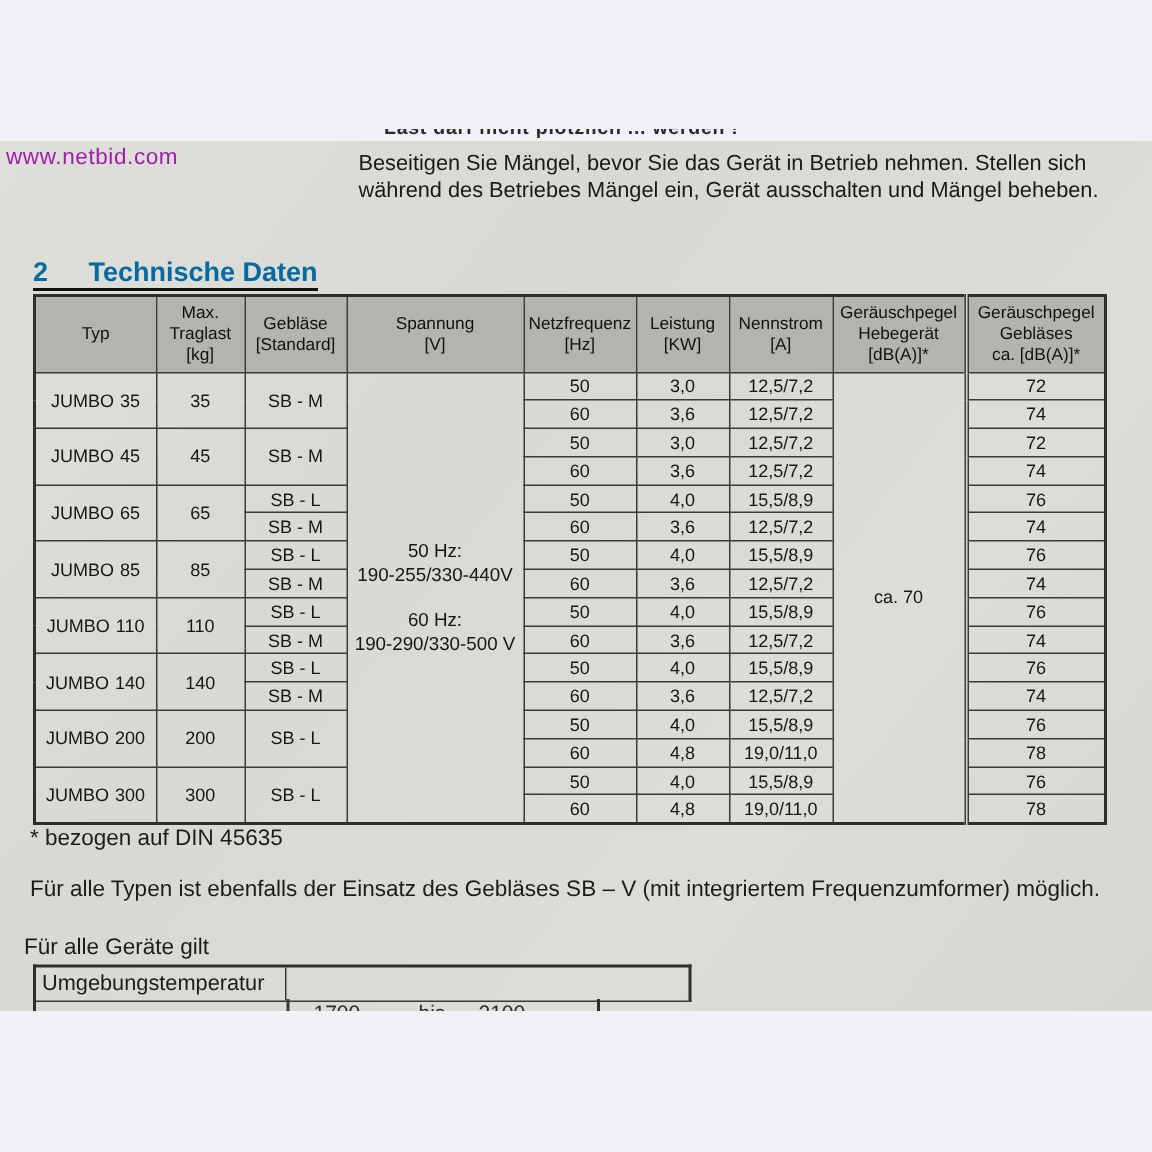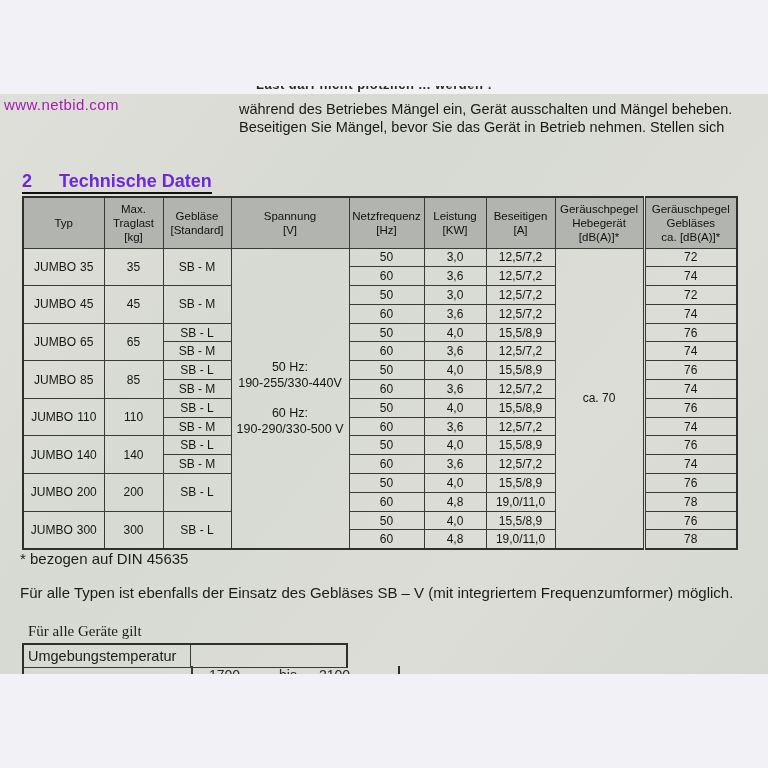--- a/index.html
+++ b/index.html
@@ -17,21 +17,21 @@
   
   .top-clip { position:absolute; left:256px; top:86px; width:330px; height:8px;
               overflow:hidden; }
   .top-clip span { display:block; margin-top:-9px; font-size:13px; font-weight:bold;
                    letter-spacing:0.5px; color:#2a2a2a; }
 
   .notice { position:absolute; left:239px; top:101px; width:500px;
             font-size:14.5px; line-height:17.5px; color:#191919; }
 
   .heading { position:absolute; left:22px; top:171px; font-size:18px; font-weight:bold;
-             color:#6d28d9; border-bottom:2.5px solid #111; padding-bottom:0; }
+             color:#0369a1; border-bottom:2.5px solid #111; padding-bottom:0; }
   .heading .num { display:inline-block; margin-right:27px; }
 
   
   .spec-wrap { position:absolute; left:22px; top:196px; }
   table.spec { border-collapse:collapse; table-layout:fixed; width:714px;
                font-size:12px; color:#161616; }
   table.spec td { border:1px solid #3a3a3a; text-align:center; vertical-align:middle;
                   padding:0; height:18.8px; overflow:hidden; }
   table.spec tr.hdr td { background:#b2b4b0; height:51px; font-size:11.5px;
                          line-height:14px; color:#111; }
@@ -39,24 +39,24 @@
   td.model span.m { font-weight:normal; }
   td.model span.n { margin-left:4px; }
   .vline { display:block; }
   td.spann { font-size:12.5px; line-height:16px; }
   td.spann .gap { height:14px; display:block; }
   table.spec { border:2px solid #2e2e2e; }
 
   
   .footnote { position:absolute; left:20px; top:550px; font-size:15px; }
   .note-types { position:absolute; left:20px; top:584px; width:720px; font-size:15px; }
-  .note-devices { position:absolute; left:28px; top:623px; font-size:15px;font-family:Liberation Serif, serif; }
-
-  
-  .ambient { position:absolute; left:22px; top:643px; width:326px;
+  .note-devices { position:absolute; left:16px; top:623px; font-size:15px; }
+
+  
+  .ambient { position:absolute; left:22px; top:643px; width:439px;
              border:2px solid #2e2e2e; border-bottom:1px solid #3a3a3a;
              background:transparent; }
   .ambient .row { display:flex; height:22px; align-items:center; font-size:14.5px; }
   .ambient .c1 { width:167px; border-right:1.5px solid #3a3a3a; height:100%;
                  display:flex; align-items:center; padding-left:4px; }
   .ambient .c2 { flex:1; padding-left:8px; }
   .partial-row { position:absolute; left:22px; top:666px; width:378px; height:8px;
                  overflow:hidden; border-left:2px solid #2e2e2e; border-right:2px solid #2e2e2e; }
   .partial-row .pdiv { position:absolute; left:167px; top:0; width:2px; height:8px;
                        background:#3a3a3a; }
@@ -70,22 +70,22 @@
 
   <div class="scan"></div>
 
   <div class="watermark">www.netbid.com</div>
 
   <div class="top-clip">
     <span>Last darf nicht plötzlich ... werden !</span>
   </div>
 
   <div class="notice">
+    <div>Beseitigen Sie Mängel, bevor Sie das Gerät in Betrieb nehmen. Stellen sich</div>
     <div>während des Betriebes Mängel ein, Gerät ausschalten und Mängel beheben.</div>
-    <div>Beseitigen Sie Mängel, bevor Sie das Gerät in Betrieb nehmen. Stellen sich</div>
   </div>
 
   <div class="heading">
     <span class="num">2</span><span>Technische Daten</span>
   </div>
 
   <div class="spec-wrap">
   <table class="spec">
     <colgroup>
       <col style="width:81px">
@@ -118,21 +118,21 @@
             </td>
       <td>
         <span class="vline">Netzfrequenz</span>
         <span class="vline">[Hz]</span>
             </td>
       <td>
         <span class="vline">Leistung</span>
         <span class="vline">[KW]</span>
             </td>
       <td>
-        <span class="vline">Beseitigen</span>
+        <span class="vline">Nennstrom</span>
         <span class="vline">[A]</span>
             </td>
       <td>
         <span class="vline">Geräuschpegel</span>
         <span class="vline">Hebegerät</span>
         <span class="vline">[dB(A)]*</span>
             </td>
       <td class="dbcol">
         <span class="vline">Geräuschpegel</span>
         <span class="vline">Gebläses</span>

